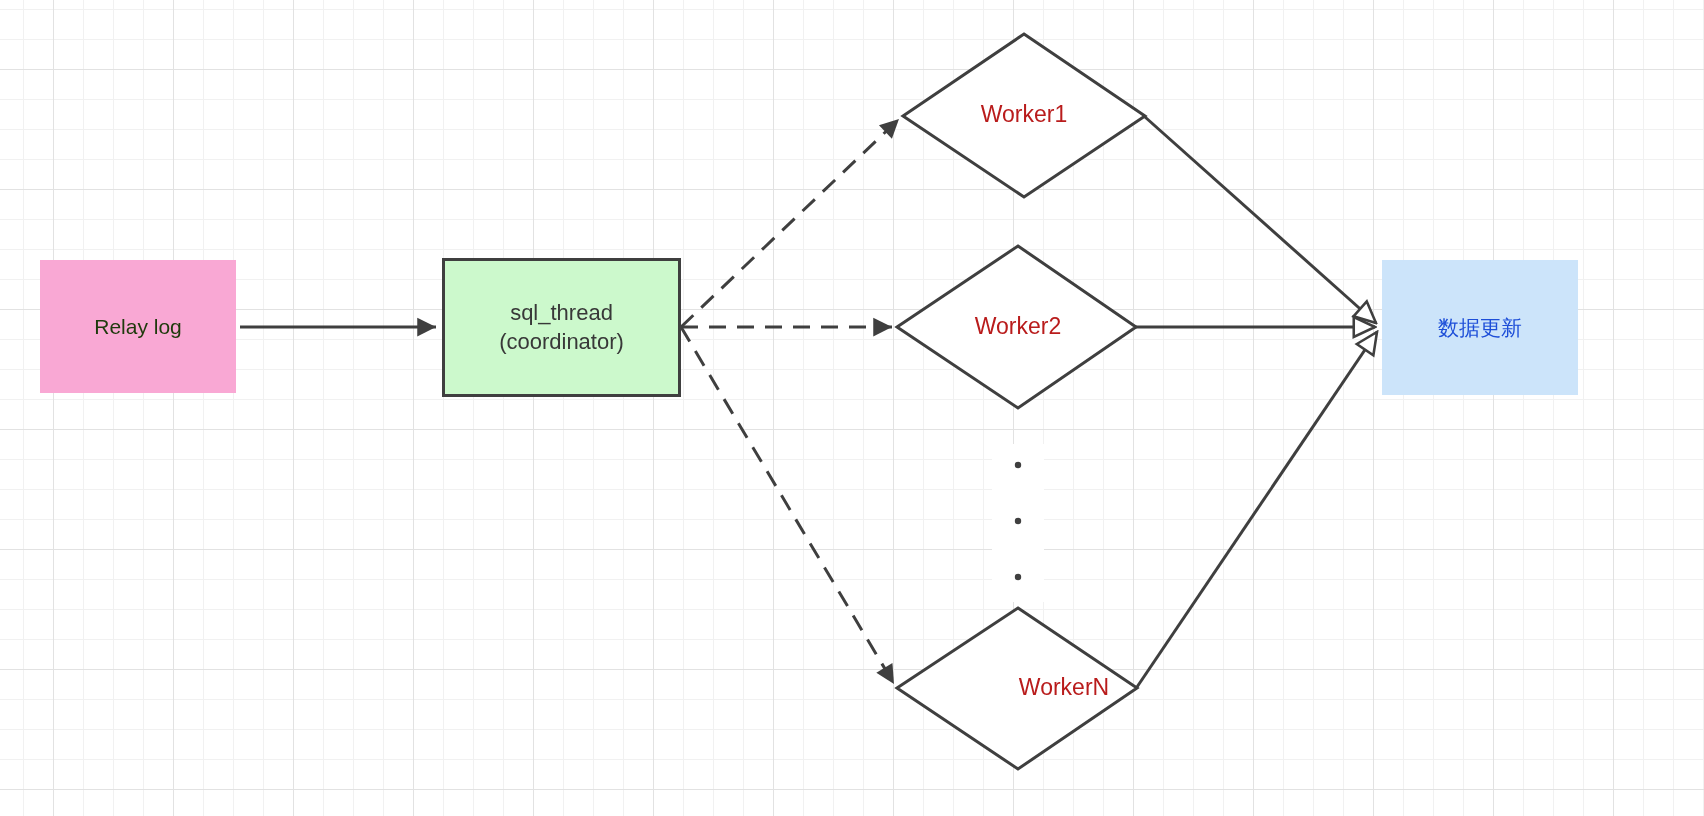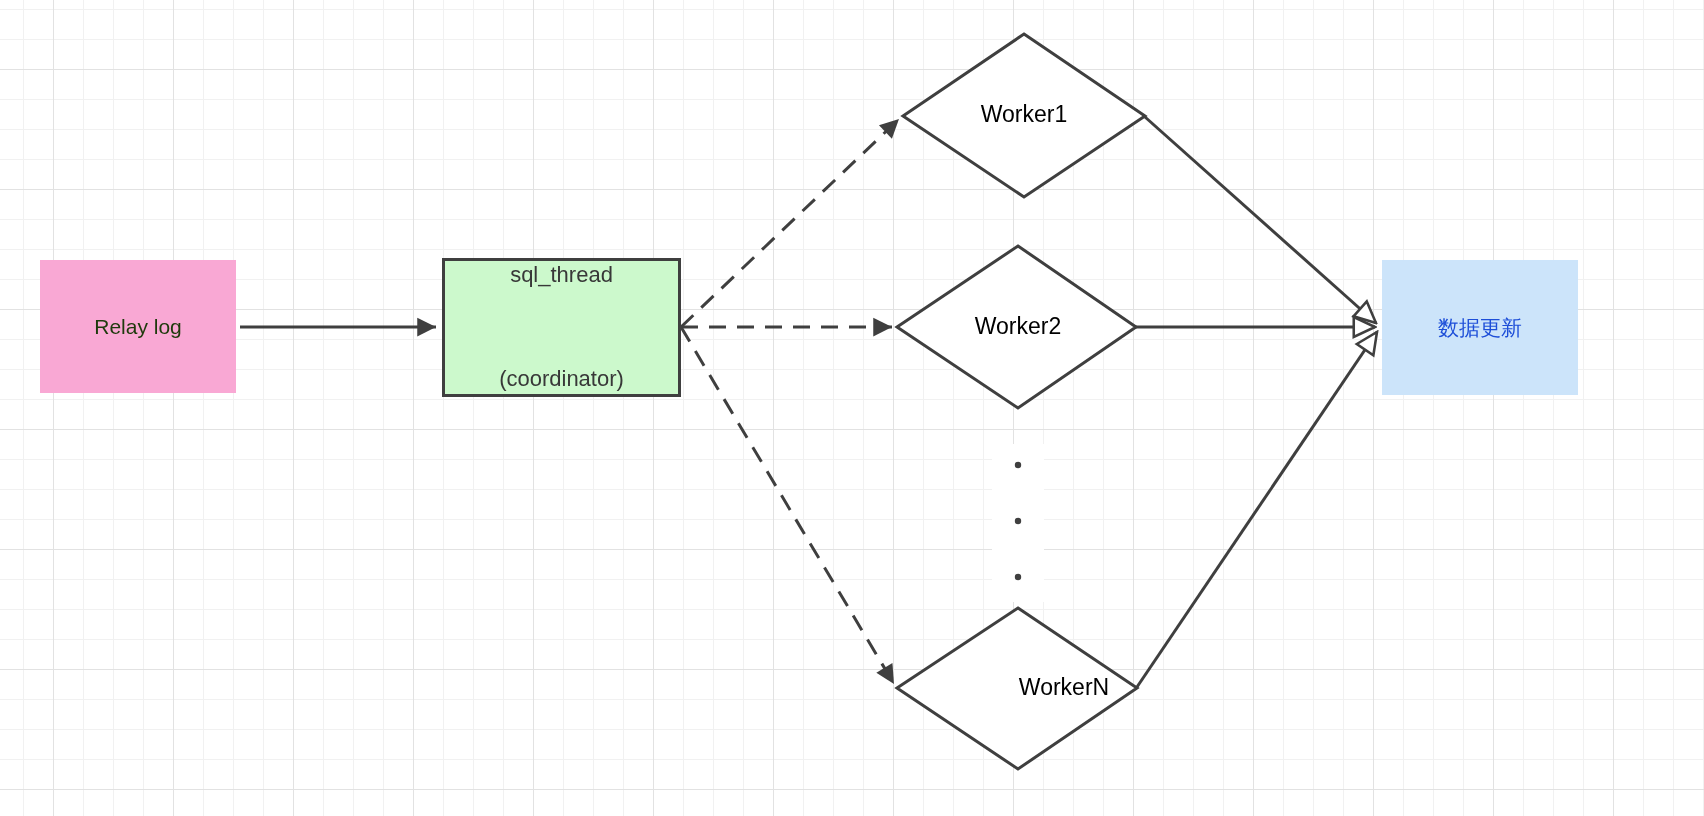--- a/index.html
+++ b/index.html
@@ -16,25 +16,25 @@
     font-family:"Liberation Sans","DejaVu Sans",sans-serif;
   }
   #edges-svg { position:absolute; left:0; top:0; z-index:1; }
   .node {
     position:absolute; z-index:2;
     display:flex; align-items:center; justify-content:center;
     text-align:center; box-sizing:border-box;
   }
   #relay-node   { left:40px;   top:260px; width:196px; height:133px; background:#f9a8d4; color:#1e3a0c; font-size:21px; }
   #sql-node     { left:442px;  top:258px; width:239px; height:139px; background:#ccf9cc; border:3px solid #3f3f3f;
-                  color:#383838; font-size:22px; line-height:1.3; flex-direction:column;justify-content:space-between; }
+                  color:#383838; font-size:22px; line-height:1.3; flex-direction:column; }
   #dataup-node  { left:1382px; top:260px; width:196px; height:135px; background:#cce4fa; color:#1d4ed8; font-size:21px; }
   .diamond-label {
     position:absolute; z-index:3; transform:translate(-50%,-50%);
-    font-size:23px; color:#000000; white-space:nowrap;
+    font-size:23px; color:#b91c1c; white-space:nowrap;
   }
   #worker1-label { left:1024px; top:114px; }
   #worker2-label { left:1018px; top:326px; }
   #workerN-label { left:1064px; top:687px; }
 </style>
 </head>
 <body>
 
 <svg id="edges-svg" width="1704" height="816" viewBox="0 0 1704 816" xmlns="http://www.w3.org/2000/svg">
   <defs>

